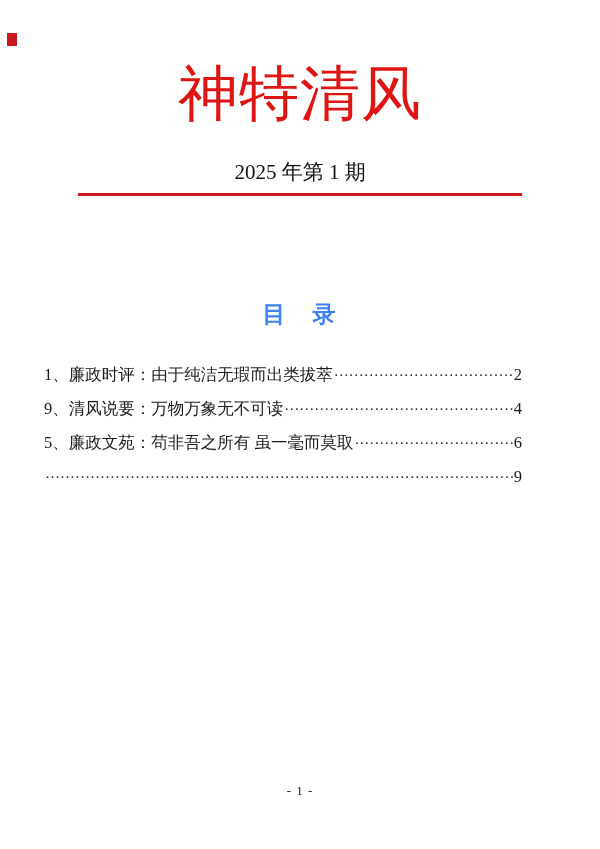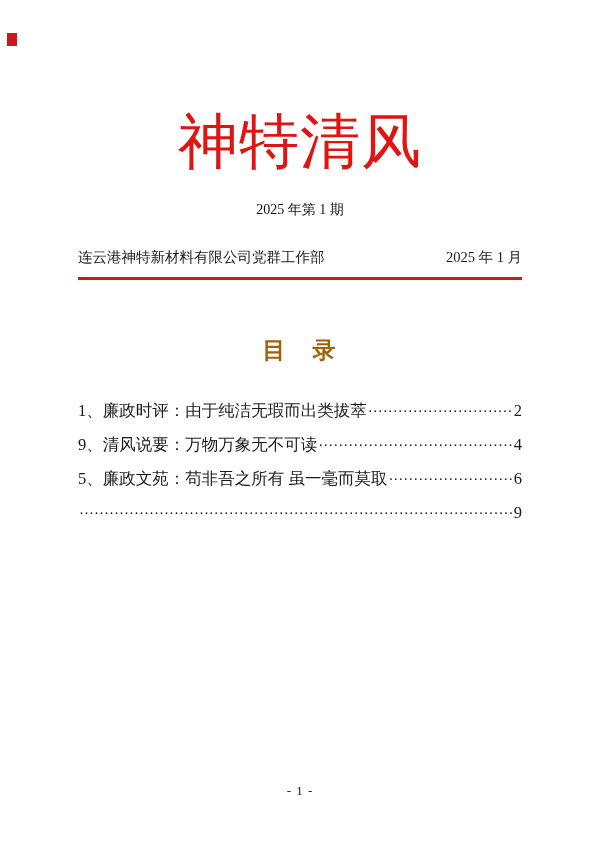--- a/index.html
+++ b/index.html
@@ -16,61 +16,61 @@
     font-family:"Liberation Serif","DejaVu Serif",serif;
     color:var(--ink);
     overflow:hidden;
   }
   .red-mark{
     position:absolute;left:7px;top:33px;
     width:10px;height:13px;
     background:var(--rule-red);
   }
   .masthead-title{
-    padding-top:100px;
+    padding-top:52px;
     text-align:center;
     font-size:60px;
     line-height:85px;
     letter-spacing:1px;
     color:var(--accent-red);
     font-weight:400;
   }
   .issue-line{
-    margin-top:14px;
+    margin-top:24px;
     text-align:center;
-    font-size:14px;
+    font-size:21px;
     line-height:22px;
     color:#111;
   }
   .pub-row{
     display:flex;
     justify-content:space-between;
     align-items:baseline;
     margin:26px 78px 0 78px;
     font-size:14.5px;
     line-height:20px;
     color:#222;
   }
   .rule{
     margin:10px 78px 0 78px;
     border:none;
     border-top:3px solid var(--rule-red);
     height:0;
   }
   .toc-heading{
-    margin-top:56px;
+    margin-top:104px;
     text-align:center;
     font-size:23px;
     line-height:30px;
     font-weight:bold;
     letter-spacing:2px;
-    color:#a16207;
+    color:#3b82f6;
   }
   .toc{
-    margin:28px 78px 0 78px;
+    margin:28px 78px 0 44px;
     font-size:16.5px;
     color:#1a1a1a;
   }
   .toc-item{
     display:flex;
     align-items:baseline;
     line-height:33px;
     white-space:nowrap;
   }
   .toc-item-label{white-space:nowrap;}
@@ -97,24 +97,20 @@
 <body>
 
 <div class="page">
 
   <div class="red-mark"></div>
 
   <div class="masthead-title">神特清风</div>
 
   <div class="issue-line">2025 年第 1 期</div>
 
-  <div class="pub-row">
-    <span>连云港神特新材料有限公司党群工作部</span>
-    <span>2025 年 1 月</span>
-  </div>
 
   <hr class="rule">
 
   <div class="toc-heading">目　录</div>
 
   <div class="toc">
 
     <div class="toc-item">
       <span class="toc-item-label">1、廉政时评：由于纯洁无瑕而出类拔萃</span>
       <span class="toc-item-leader">········································································································</span>

